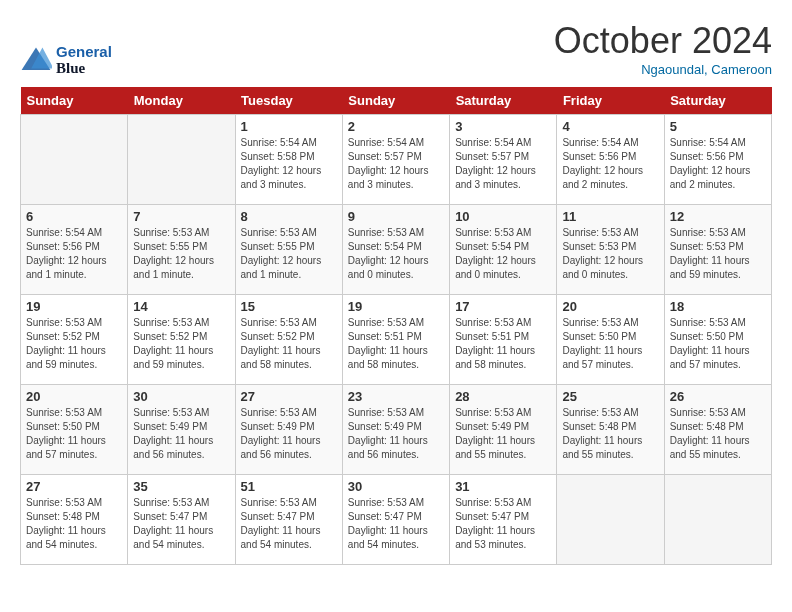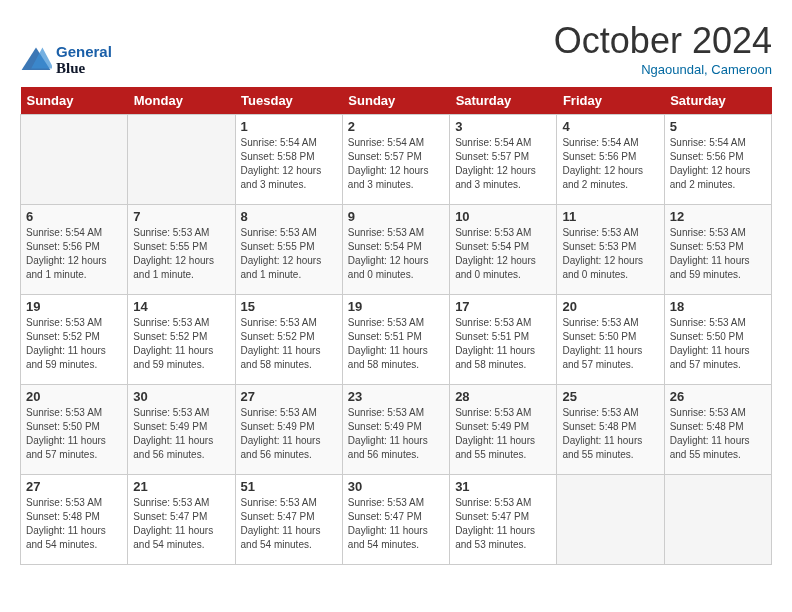--- a/index.html
+++ b/index.html
@@ -304,21 +304,21 @@
       </tr>
       <tr>
         <td>
           <span class="day-number">27</span>
           <div class="cell-text" style="white-space: pre-line;">Sunrise: 5:53 AM
 Sunset: 5:48 PM
 Daylight: 11 hours
 and 54 minutes.</div>
         </td>
         <td>
-          <span class="day-number">21</span>
+          <span class="day-number">35</span>
           <div class="cell-text" style="white-space: pre-line;">Sunrise: 5:53 AM
 Sunset: 5:47 PM
 Daylight: 11 hours
 and 54 minutes.</div>
         </td>
         <td>
           <span class="day-number">51</span>
           <div class="cell-text" style="white-space: pre-line;">Sunrise: 5:53 AM
 Sunset: 5:47 PM
 Daylight: 11 hours

